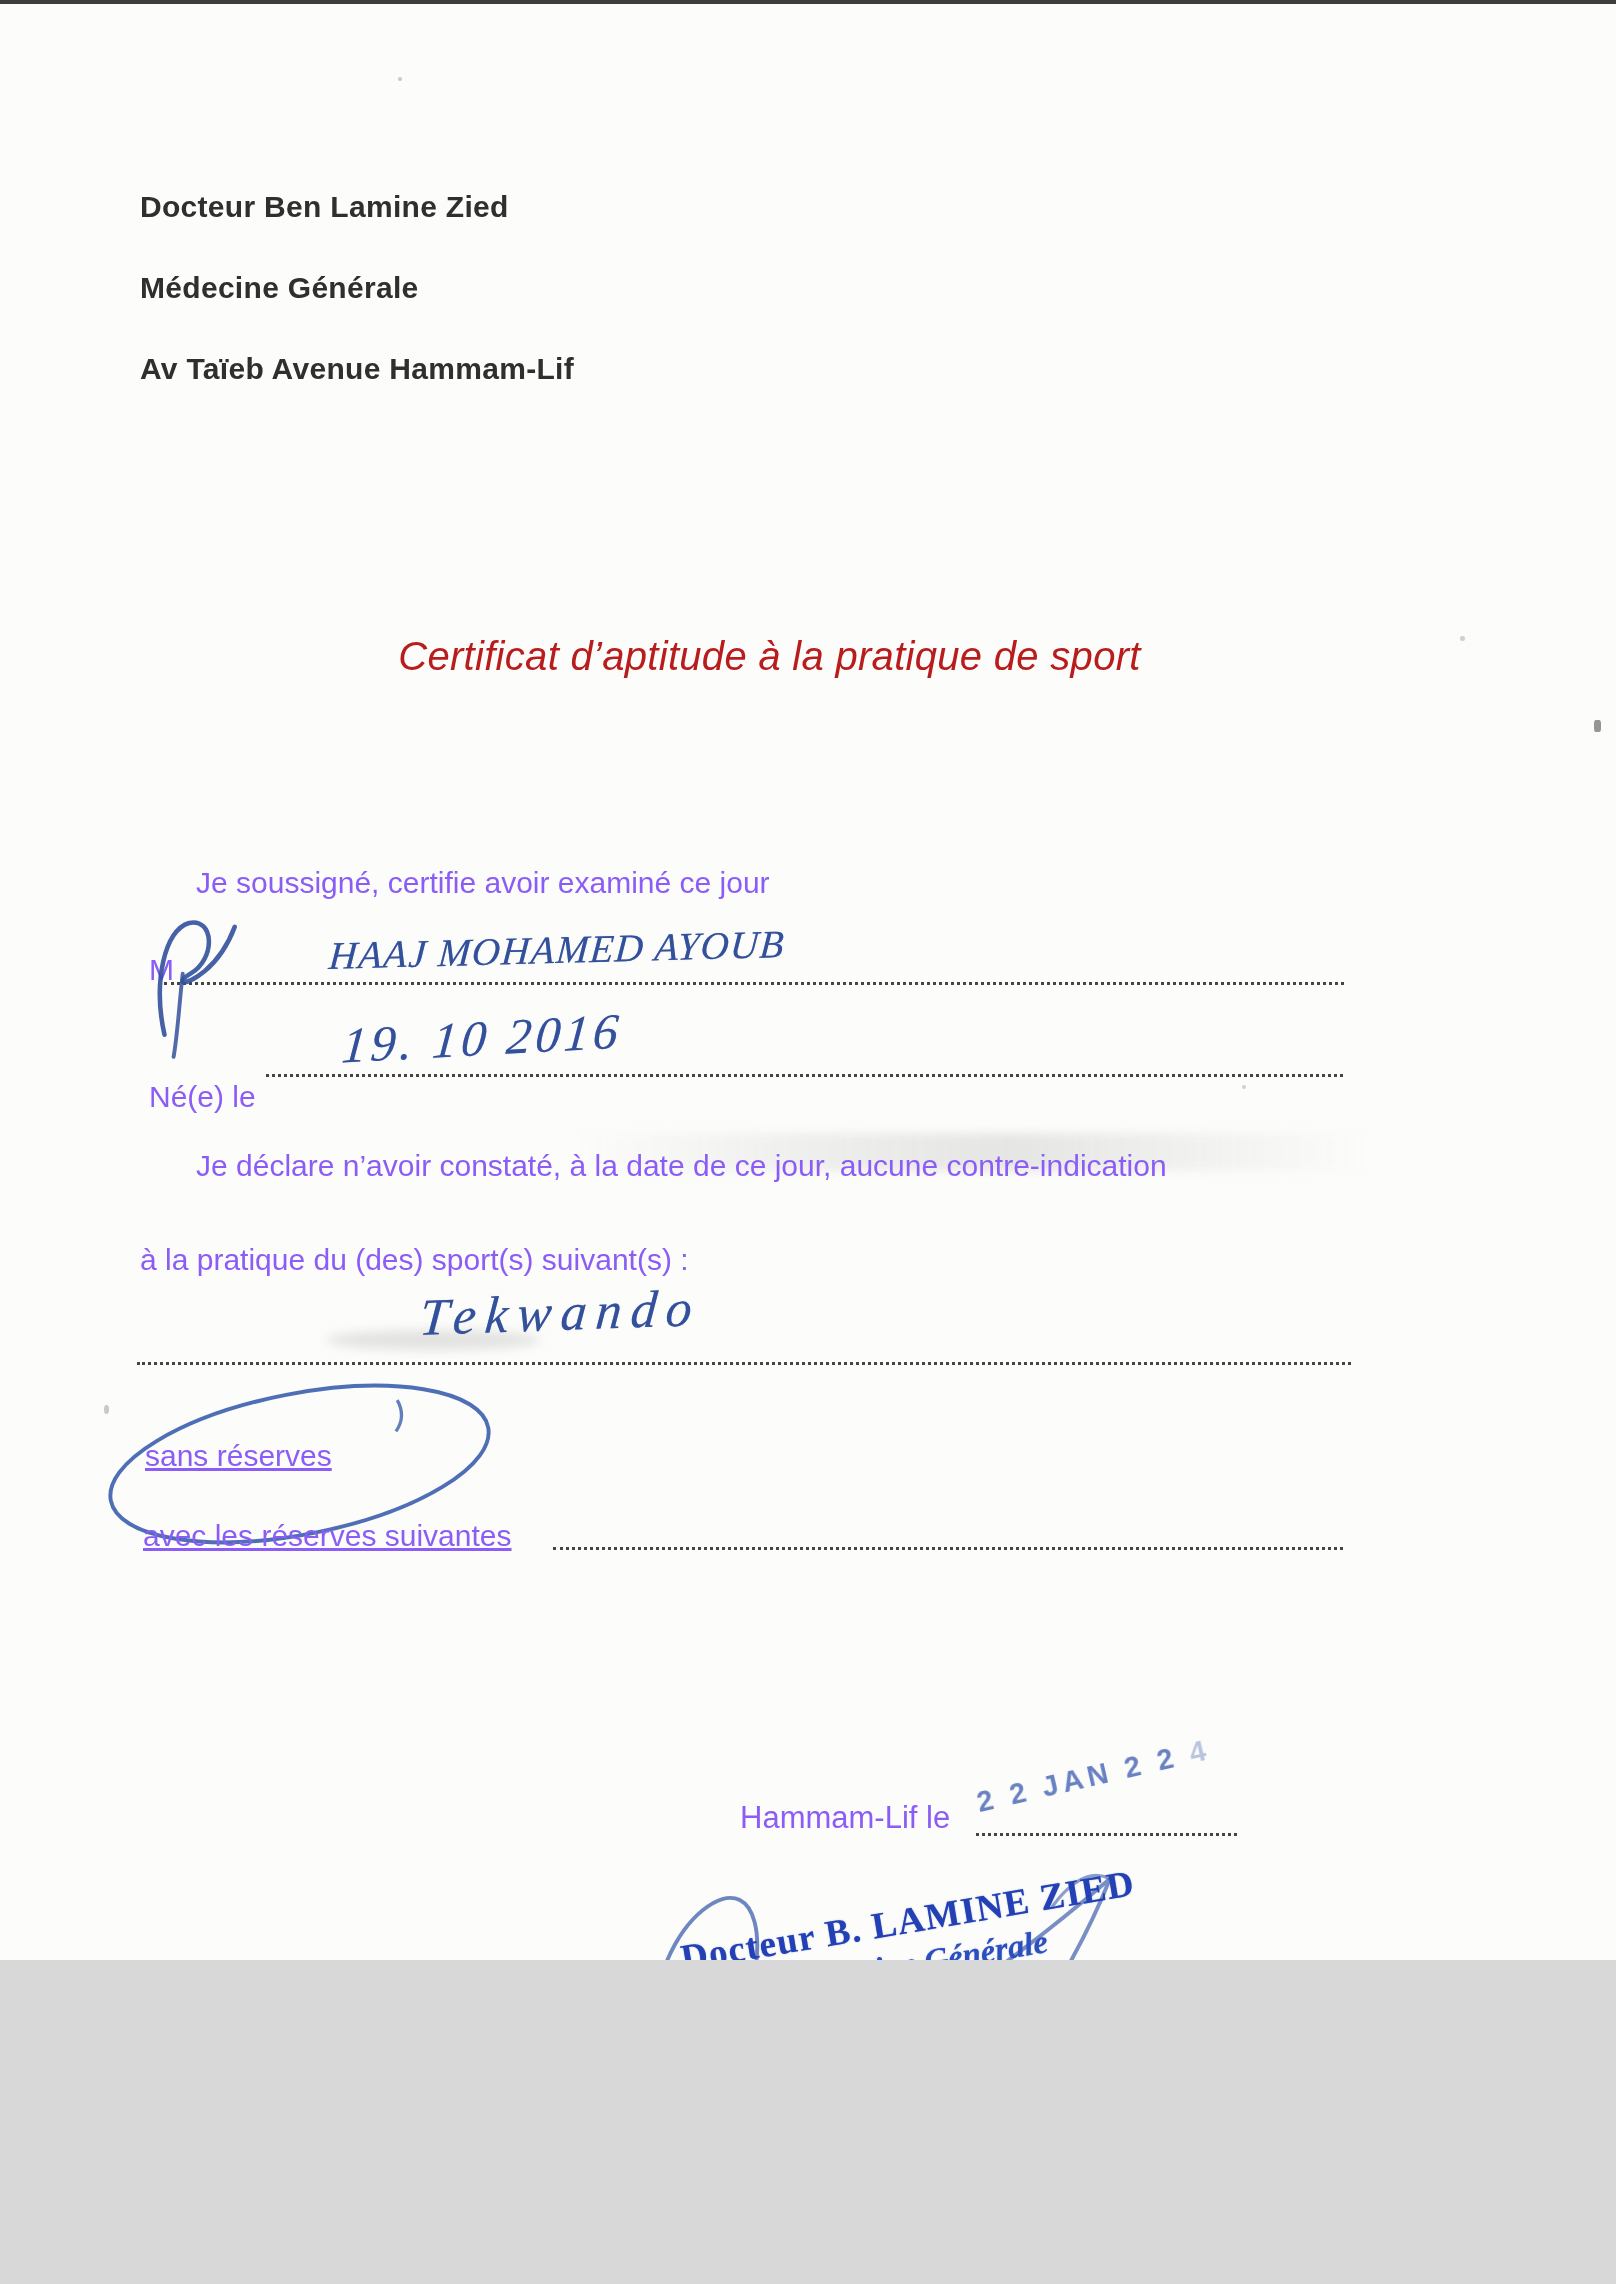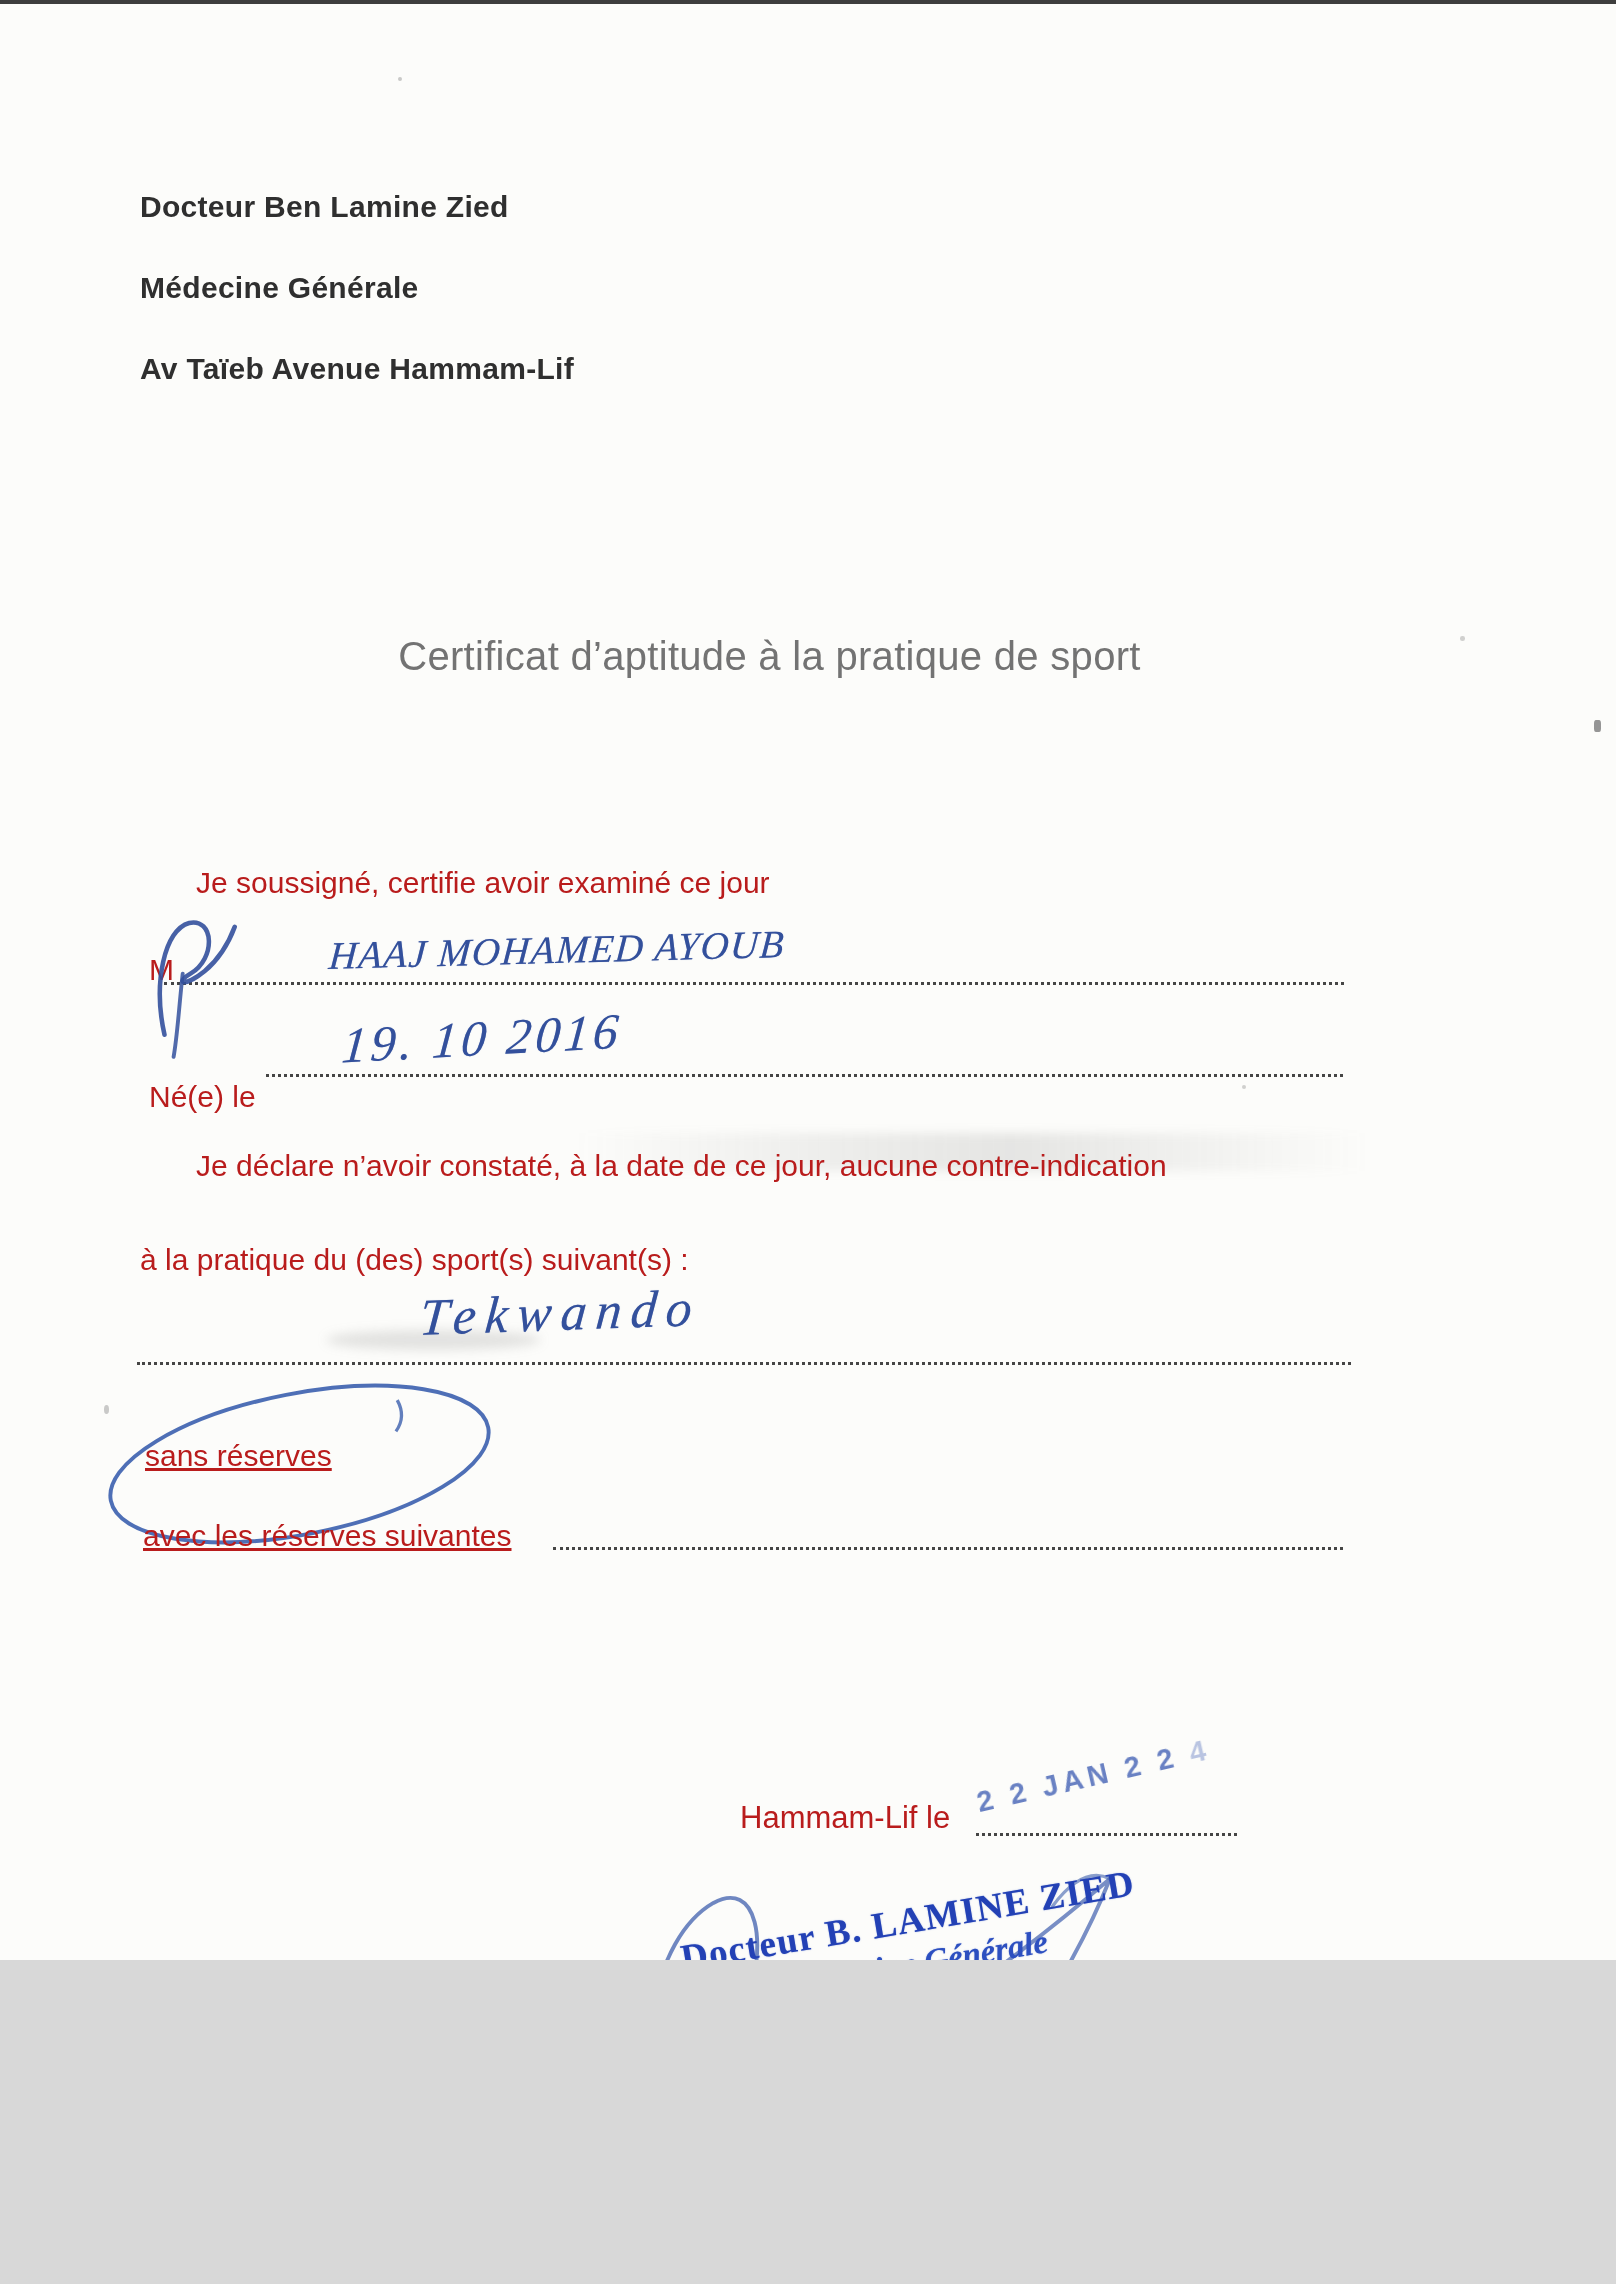--- a/index.html
+++ b/index.html
@@ -5,22 +5,22 @@
   html,body{margin:0;padding:0;background:#d8d8d8;}
   .page{
     position:relative;
     width:1617px;height:1960px;
     background:#fcfcfa;
     overflow:hidden;
     font-family:"Liberation Sans",sans-serif;
   }
   .abs{position:absolute;}
   .letterhead{font-weight:bold;font-size:30px;color:#2f2f2f;letter-spacing:0.3px;}
-  .title{font-size:40px;font-weight:400;color:#737373;letter-spacing:0.3px;}
-  .body-text{font-size:30px;color:#b91c1c;}
+  .title{font-size:40px;font-weight:400;color:#b91c1c;letter-spacing:0.3px;font-style:italic;}
+  .body-text{font-size:30px;color:#8b5cf6;}
   .dots{height:0;border-bottom:3.9px dotted #454545;}
   .hand{
     font-family:cursive;
     font-style:italic;
     color:#33509c;
     text-shadow:0 0 0.7px rgba(51,80,156,0.55);
     white-space:nowrap;
   }
   .stamp-box{
     width:521px;

